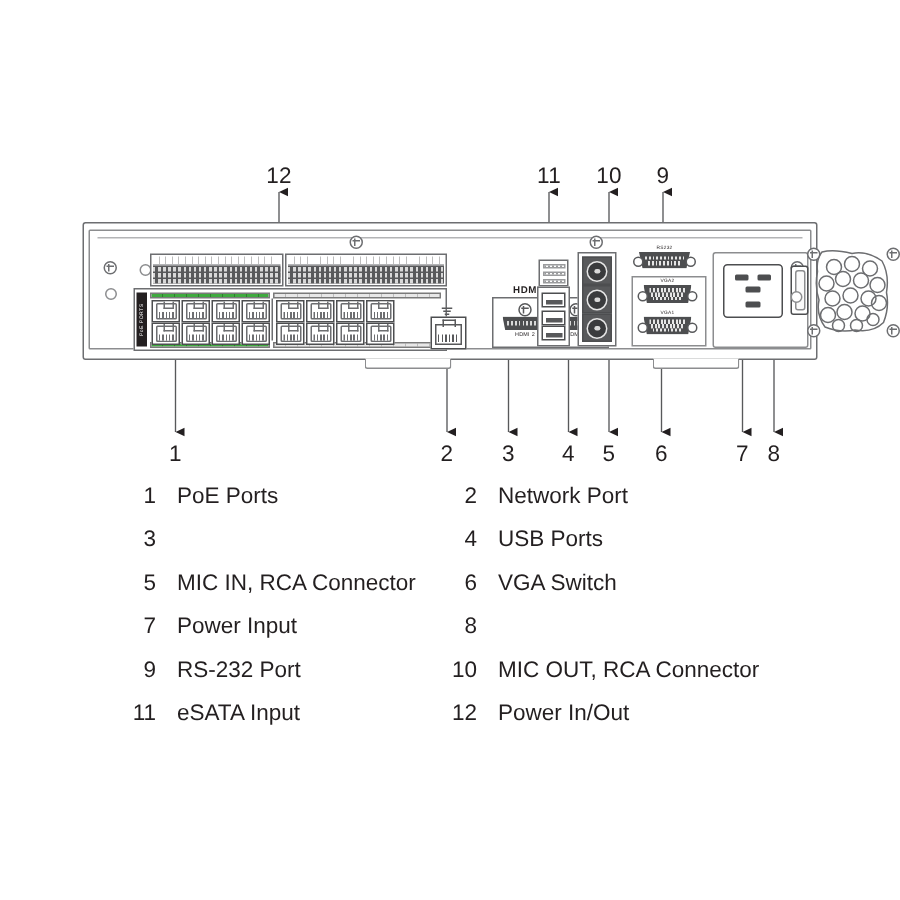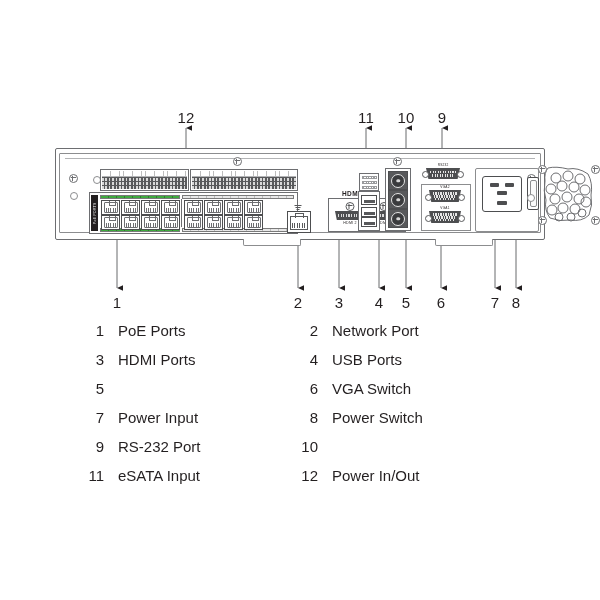--- a/index.html
+++ b/index.html
@@ -641,56 +641,56 @@
       </div>
       <div class="legend-cell right">
         <span class="lg-num">2</span>
         <span class="lg-label">Network Port</span>
       </div>
     </div>
 
     <div class="legend-row">
       <div class="legend-cell left">
         <span class="lg-num">3</span>
-        <span class="lg-label">HDMI Ports</span>
       </div>
       <div class="legend-cell right">
         <span class="lg-num">4</span>
         <span class="lg-label">USB Ports</span>
       </div>
     </div>
 
     <div class="legend-row">
       <div class="legend-cell left">
         <span class="lg-num">5</span>
+        <span class="lg-label">MIC IN, RCA Connector</span>
       </div>
       <div class="legend-cell right">
         <span class="lg-num">6</span>
         <span class="lg-label">VGA Switch</span>
       </div>
     </div>
 
     <div class="legend-row">
       <div class="legend-cell left">
         <span class="lg-num">7</span>
         <span class="lg-label">Power Input</span>
       </div>
       <div class="legend-cell right">
         <span class="lg-num">8</span>
-        <span class="lg-label">Power Switch</span>
       </div>
     </div>
 
     <div class="legend-row">
       <div class="legend-cell left">
         <span class="lg-num">9</span>
         <span class="lg-label">RS-232 Port</span>
       </div>
       <div class="legend-cell right">
         <span class="lg-num">10</span>
+        <span class="lg-label">MIC OUT, RCA Connector</span>
       </div>
     </div>
 
     <div class="legend-row">
       <div class="legend-cell left">
         <span class="lg-num">11</span>
         <span class="lg-label">eSATA Input</span>
       </div>
       <div class="legend-cell right">
         <span class="lg-num">12</span>

